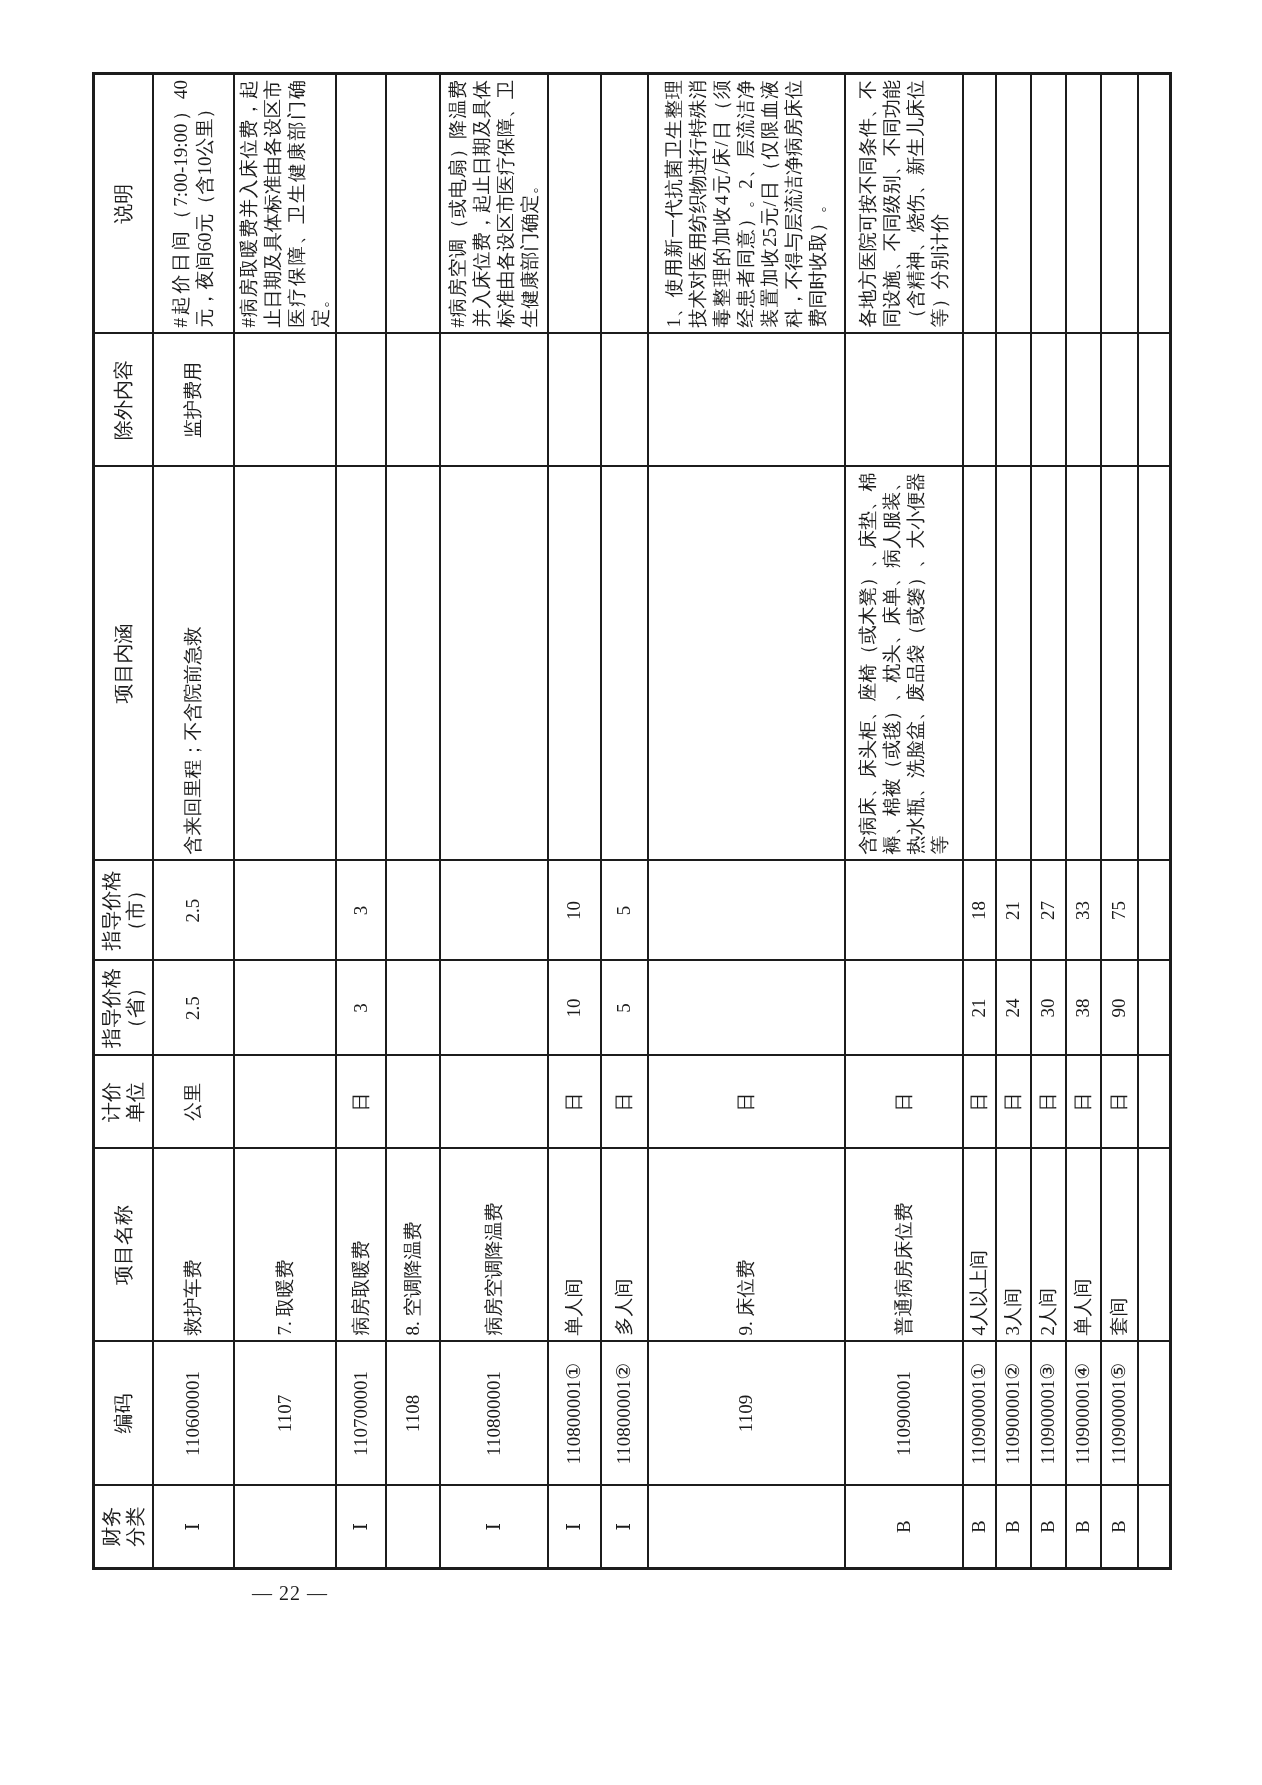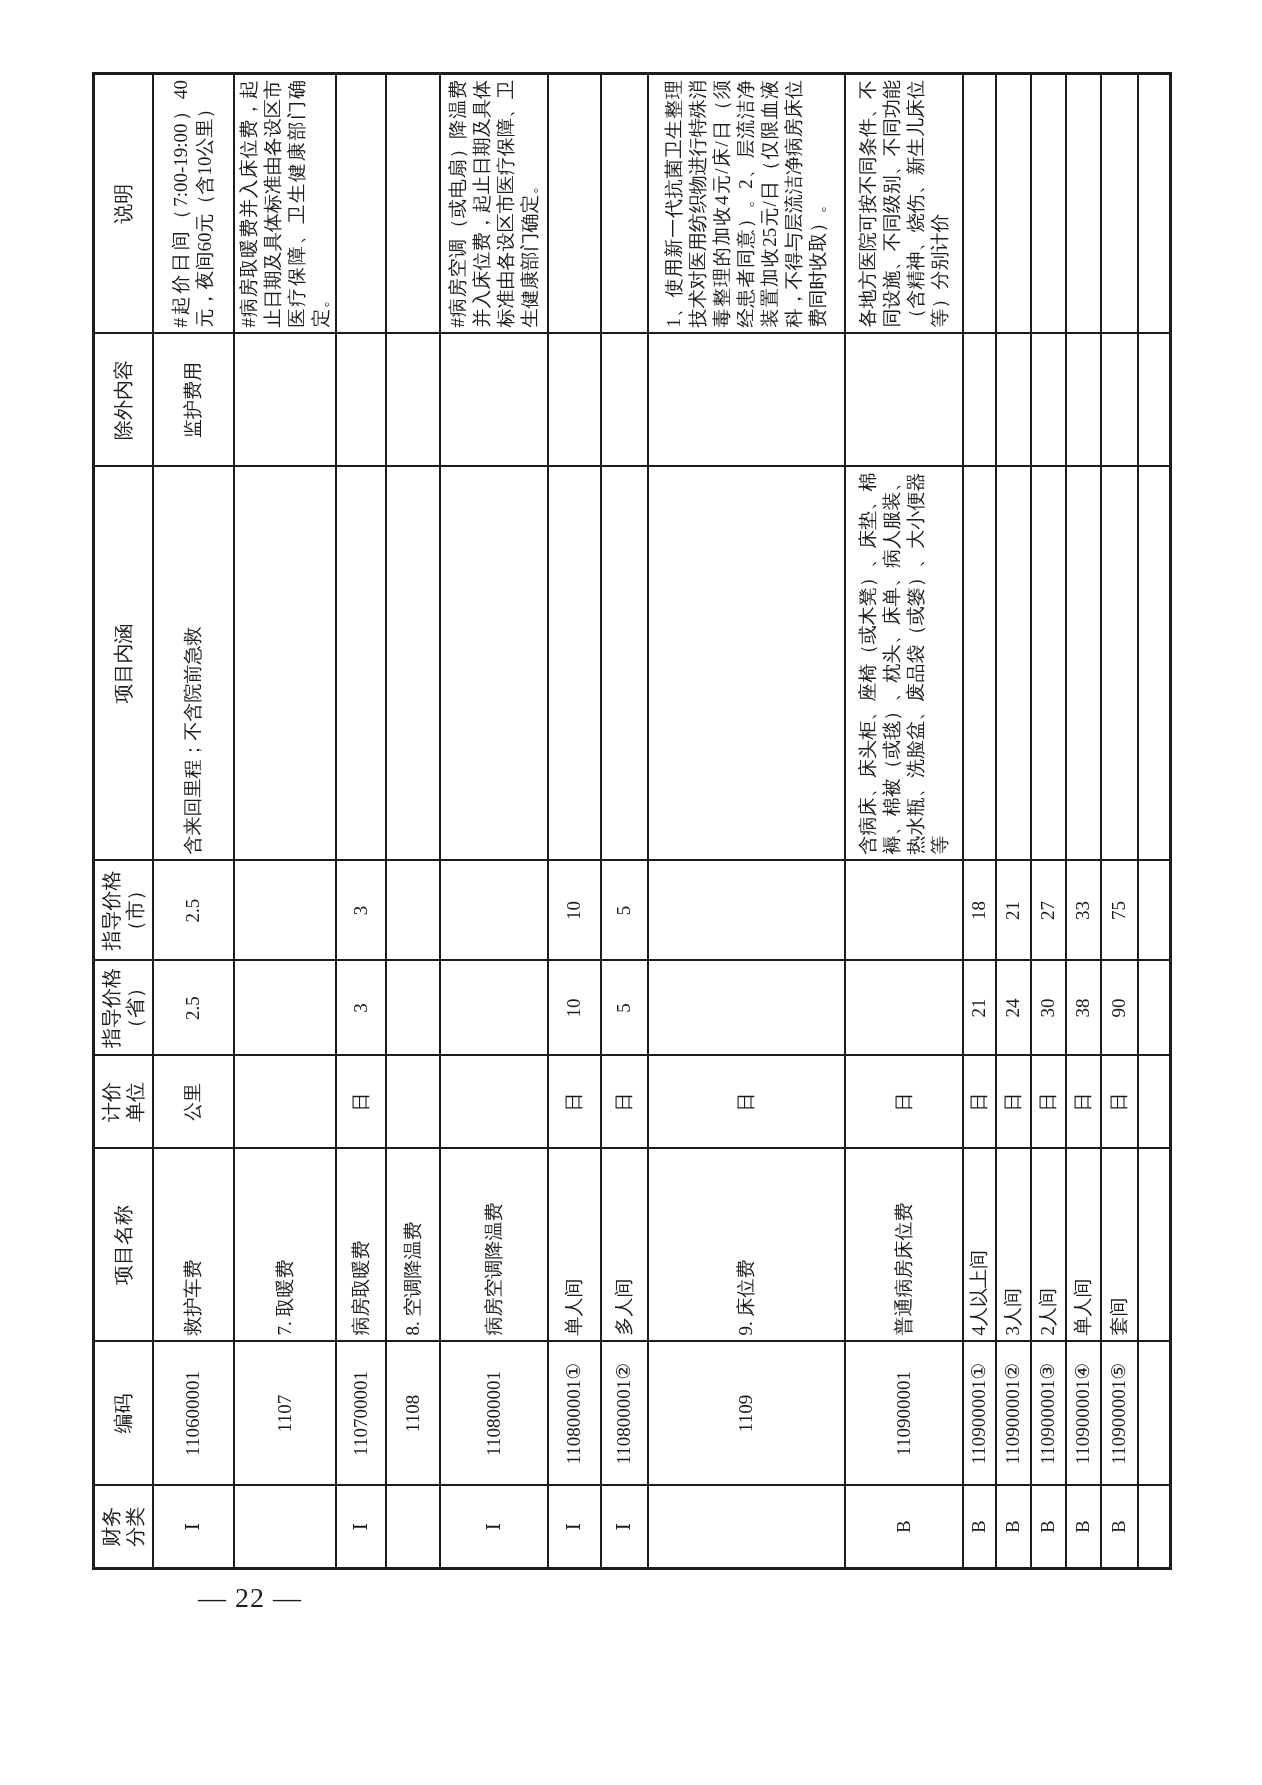--- a/index.html
+++ b/index.html
@@ -27,21 +27,21 @@
     padding:2px 5px;
     overflow:hidden;
     font-weight:normal;
   }
   th{white-space:pre-line;text-align:center;font-size:20px;}
   td.c{text-align:center;}
   td.name{text-align:left;padding-left:9px;}
   td.content,td.note{text-align:justify;padding:3px 6px;}
   .pagenum{
     position:absolute;left:198px;top:1582px;width:130px;height:28px;
-    text-align:left;font-size:28px;letter-spacing:1px;color:#1c1c1c;
+    text-align:right;font-size:20px;letter-spacing:1px;color:#1c1c1c;
   }
 </style>
 </head>
 <body>
 
 <div class="page">
   <div class="table-area">
     <div class="rot">
       <table class="fee">
         <colgroup>

